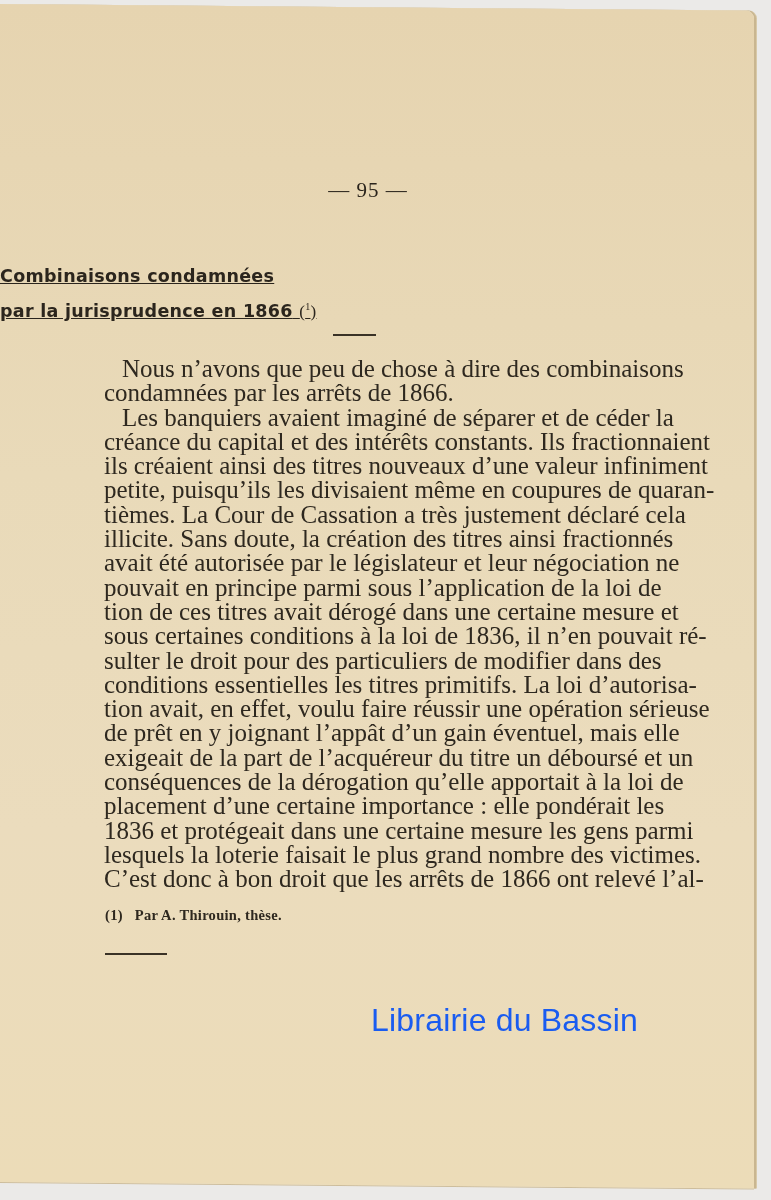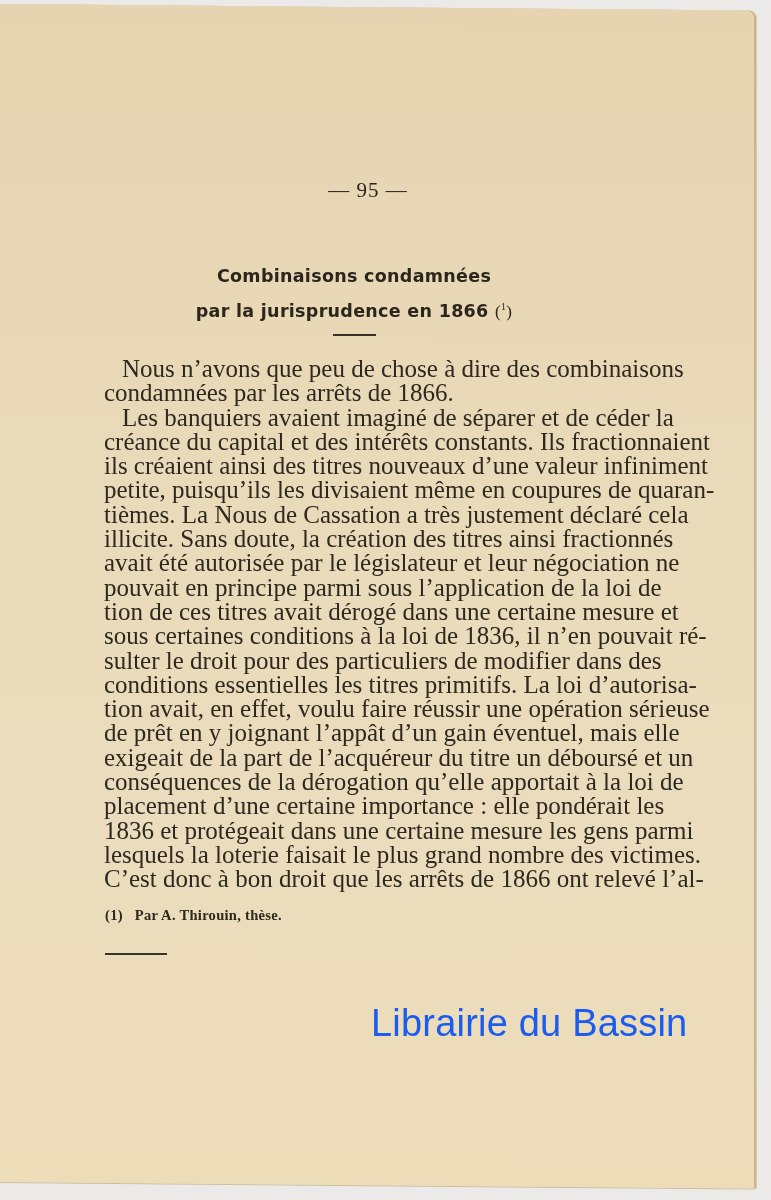--- a/index.html
+++ b/index.html
@@ -26,23 +26,23 @@
     }
     .page-number {
       position: absolute; top: 174px; left: 0; width: 680px;
       text-align: center;
       font-family: "Liberation Serif", serif;
       font-size: 21px; color: #2a241c;
       letter-spacing: 1px;
       padding-left: 28px;
     }
     .heading {
-      position: absolute; left: 0; width: 708px; text-align: center;
+      position: absolute; left: 0; width: 708px; 
       font-family: "DejaVu Sans", sans-serif; font-weight: bold;
-      font-size: 17.5px; color: #2b251d; letter-spacing: 0.3px;
+      font-size: 17.5px; color: #2b251d; letter-spacing: 0.3px; text-decoration: underline;
     }
     .heading.l1 { top: 262px; }
     .heading.l2 { top: 297px; }
     .heading .fn-ref { font-weight: normal; font-family: "Liberation Serif", serif; font-size: 17px; }
     .heading .fn-ref sup { font-size: 10px; }
     .heading-rule {
       position: absolute; top: 330px; left: 333px; width: 43px; height: 1.5px; background: #3a3226;
     }
     .body-text {
       position: absolute; left: 104px; top: 353px; width: 495px;
@@ -62,21 +62,21 @@
     }
     .footnote {
       position: absolute; left: 105px; top: 903px;
       font-family: "Liberation Serif", serif; font-weight: bold;
       font-size: 14.5px; color: #2e281f; letter-spacing: 0.3px;
     }
     .footnote .fn-mark { margin-right: 12px; }
     .watermark {
       position: absolute; left: 371px; top: 998px;
       font-family: "Liberation Sans", sans-serif;
-      font-size: 38px; color: #1a5cf0;
+      font-size: 32px; color: #1a5cf0;
       letter-spacing: 0.2px;
     }
   </style>
 </head>
 <body>
 
 <div class="page">
   <div class="page-inner">
     <div class="page-number">— 95 —</div>
 
@@ -87,21 +87,21 @@
     </div>
     <div class="heading-rule"></div>
 
     <div class="body-text">
       <span class="line indent">Nous n’avons que peu de chose à dire des combinaisons</span>
       <span class="line last">condamnées par les arrêts de 1866.</span>
       <span class="line indent">Les banquiers avaient imaginé de séparer et de céder la</span>
       <span class="line">créance du capital et des intérêts constants. Ils fractionnaient</span>
       <span class="line">ils créaient ainsi des titres nouveaux d’une valeur infiniment</span>
       <span class="line">petite, puisqu’ils les divisaient même en coupures de quaran-</span>
-      <span class="line">tièmes. La Nous de Cassation a très justement déclaré cela</span>
+      <span class="line">tièmes. La Cour de Cassation a très justement déclaré cela</span>
       <span class="line">illicite. Sans doute, la création des titres ainsi fractionnés</span>
       <span class="line">avait été autorisée par le législateur et leur négociation ne</span>
       <span class="line">pouvait en principe parmi sous l’application de la loi de</span>
       <span class="line">tion de ces titres avait dérogé dans une certaine mesure et</span>
       <span class="line">sous certaines conditions à la loi de 1836, il n’en pouvait ré-</span>
       <span class="line">sulter le droit pour des particuliers de modifier dans des</span>
       <span class="line">conditions essentielles les titres primitifs. La loi d’autorisa-</span>
       <span class="line">tion avait, en effet, voulu faire réussir une opération sérieuse</span>
       <span class="line">de prêt en y joignant l’appât d’un gain éventuel, mais elle</span>
       <span class="line">exigeait de la part de l’acquéreur du titre un déboursé et un</span>

